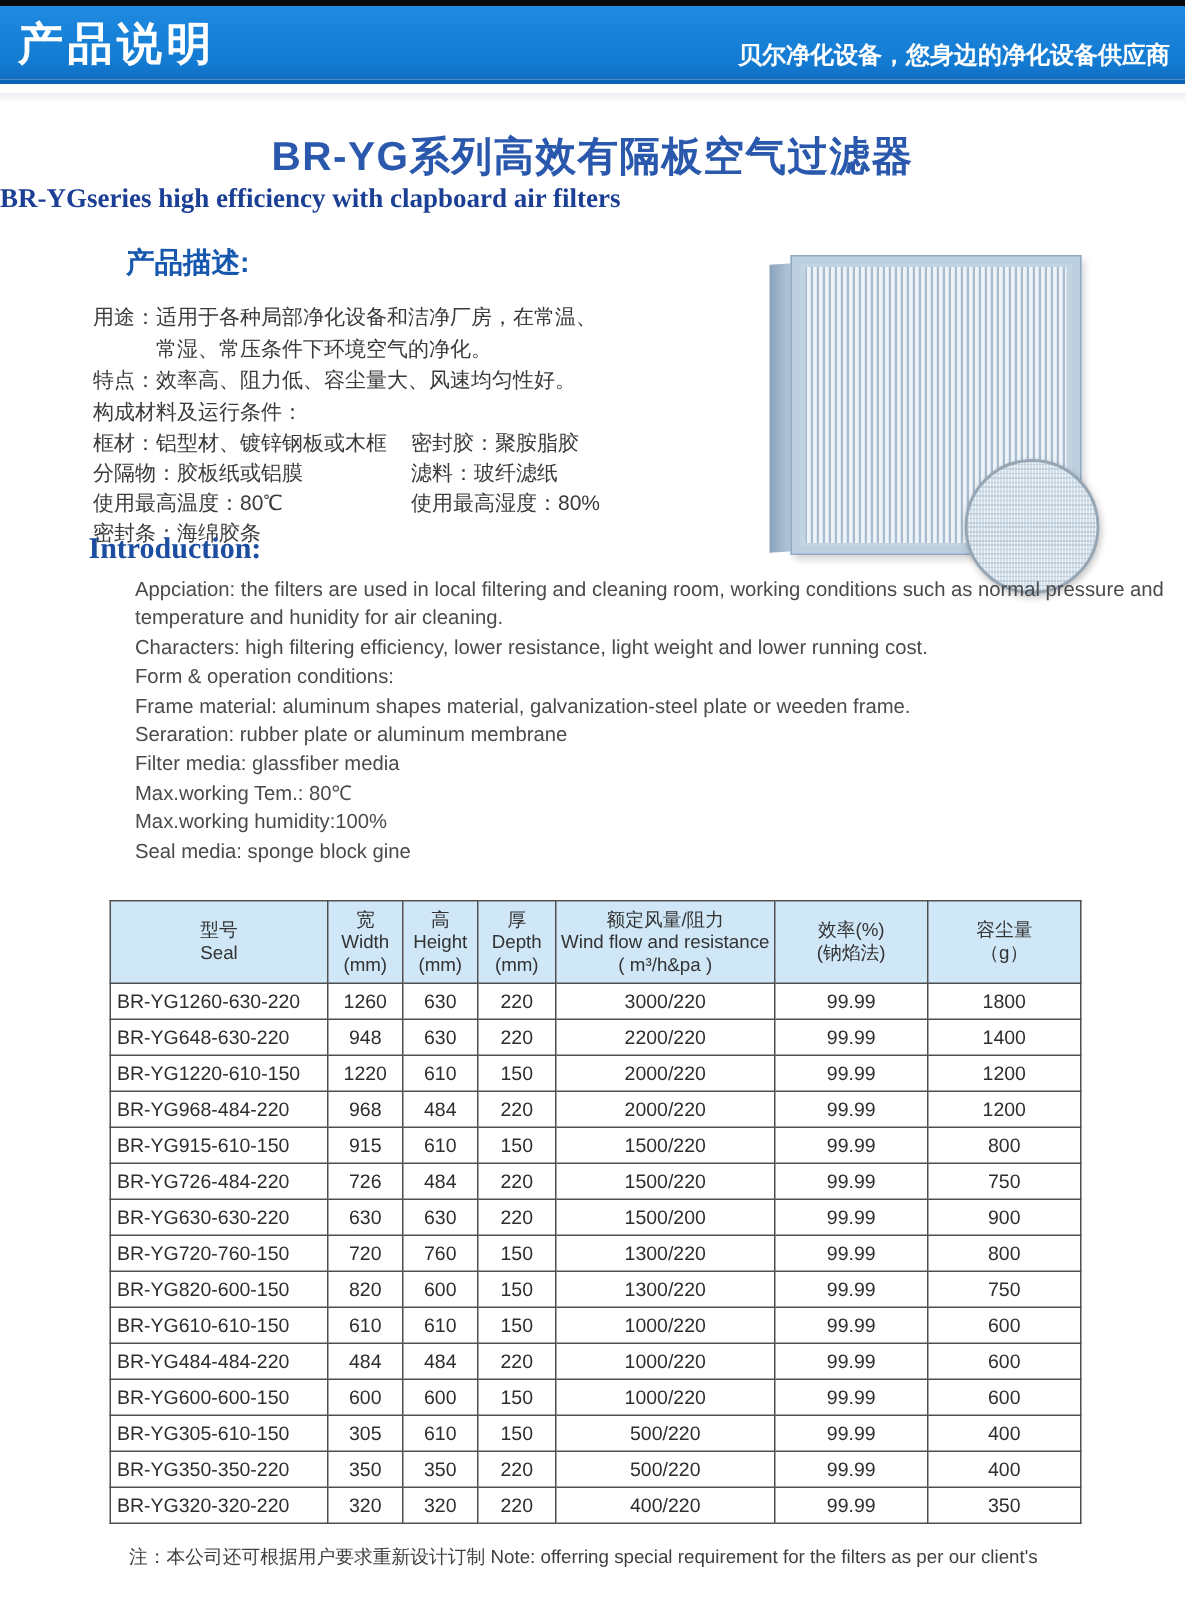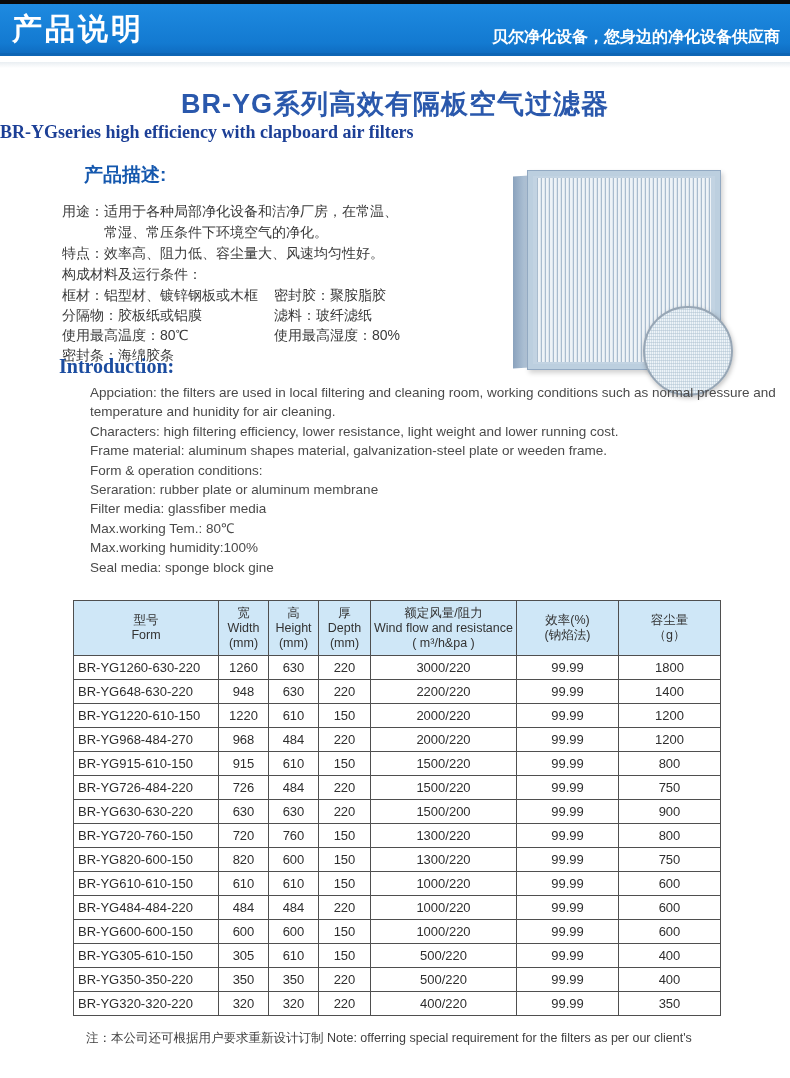--- a/index.html
+++ b/index.html
@@ -113,22 +113,22 @@
       <div class="pi-media"></div>
     </div>
     <div class="pi-circle"></div>
   </div>
 
   <div class="intro-heading">Introduction:</div>
   <div class="intro-block">
       <div class="intro-line">Appciation: the filters are used in local filtering and cleaning room, working conditions such as normal pressure and</div>
       <div class="intro-line">temperature and hunidity for air cleaning.</div>
       <div class="intro-line">Characters: high filtering efficiency, lower resistance, light weight and lower running cost.</div>
+      <div class="intro-line">Form &amp; operation conditions:</div>
       <div class="intro-line">Frame material: aluminum shapes material, galvanization-steel plate or weeden frame.</div>
-      <div class="intro-line">Form &amp; operation conditions:</div>
       <div class="intro-line">Seraration: rubber plate or aluminum membrane</div>
       <div class="intro-line">Filter media: glassfiber media</div>
       <div class="intro-line">Max.working Tem.: 80℃</div>
       <div class="intro-line">Max.working humidity:100%</div>
       <div class="intro-line">Seal media: sponge block gine</div>
     </div>
 
   <table class="spec-table">
     <colgroup>
       <col style="width:145px">
@@ -136,21 +136,21 @@
         <col style="width:50px">
       <col style="width:52px">
         <col style="width:146px">
         <col style="width:102px">
         <col style="width:102px">
     </colgroup>
     <thead>
       <tr>
           <th>
             <div>型号</div>
-            <div>Form</div>
+            <div>Seal</div>
           </th>
           <th>
             <div>宽 Width</div>
             <div>(mm)</div>
           </th>
           <th>
             <div>高 Height</div>
             <div>(mm)</div>
           </th>
           <th>
@@ -194,21 +194,21 @@
         <tr>
           <td class="model-cell">BR-YG1220-610-150</td>
           <td class="num-cell">1220</td>
           <td class="num-cell">610</td>
           <td class="num-cell">150</td>
           <td class="num-cell">2000/220</td>
           <td class="num-cell">99.99</td>
           <td class="num-cell">1200</td>
         </tr>
         <tr>
-          <td class="model-cell">BR-YG968-484-270</td>
+          <td class="model-cell">BR-YG968-484-220</td>
           <td class="num-cell">968</td>
           <td class="num-cell">484</td>
           <td class="num-cell">220</td>
           <td class="num-cell">2000/220</td>
           <td class="num-cell">99.99</td>
           <td class="num-cell">1200</td>
         </tr>
         <tr>
           <td class="model-cell">BR-YG915-610-150</td>
           <td class="num-cell">915</td>

